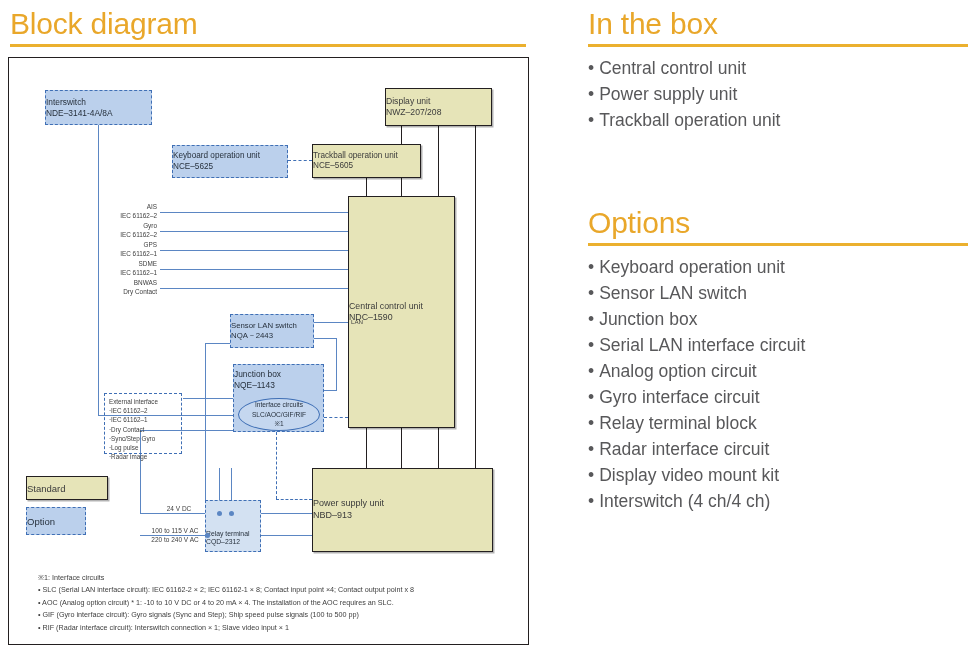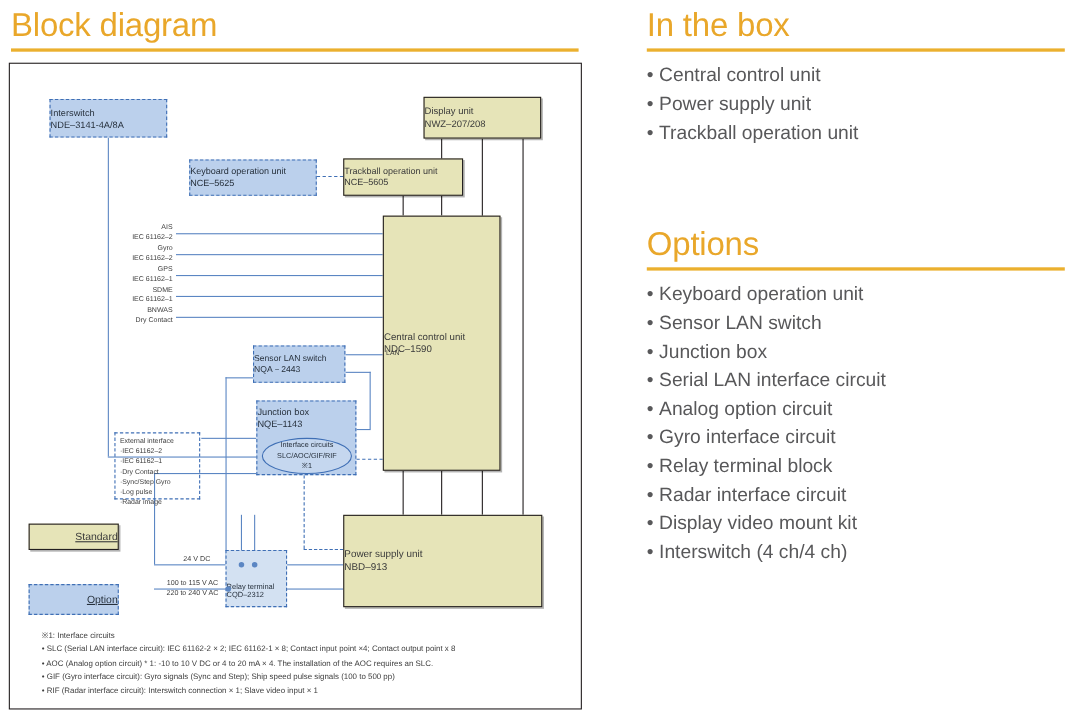--- a/index.html
+++ b/index.html
@@ -81,22 +81,22 @@
   .ellipse{
     position:absolute;box-sizing:border-box;
     border:1.5px solid #3f6fb5;border-radius:50%;
     background:#C5D7EF;display:flex;flex-direction:column;
     align-items:center;justify-content:center;text-align:center;
     font-size:6.6px;line-height:9.4px;color:#27313d;z-index:8;
   }
 
   
   .legend{position:absolute;box-sizing:border-box;
-    display:flex;align-items:center;justify-content:flex-end;
-    font-size:9.5px;z-index:6;text-decoration:underline;}
+    display:flex;align-items:center;justify-content:flex-start;
+    font-size:9.5px;z-index:6;}
 
   
   .notes{position:absolute;left:38px;top:572px;width:470px;z-index:6;}
   .notes .nhead{font-size:7.2px;color:#3d3d3d;line-height:12.4px;white-space:nowrap;}
   .notes .nitem{font-size:7.2px;color:#3d3d3d;line-height:12.4px;white-space:nowrap;}
 
   .pwr{position:absolute;text-align:center;font-size:6.5px;color:#3d3d3d;
        line-height:8.8px;white-space:nowrap;z-index:8;}
 </style>
 </head>
@@ -239,21 +239,21 @@
 
   <div class="pwr" style="left:148px;top:505px;width:62px;">24 V DC</div>
   <div class="pwr" style="left:140px;top:527px;width:70px;">
     <div>100 to 115 V AC</div>
     <div>220 to 240 V AC</div>
   </div>
 
   <div class="legend std" style="left:26px;top:476px;width:82px;height:24px;">
     <span>Standard</span>
   </div>
-  <div class="legend opt" style="left:26px;top:531px;width:82px;height:28px;">
+  <div class="legend opt" style="left:26px;top:507px;width:60px;height:28px;">
     <span>Option</span>
   </div>
 
   <div class="notes">
     <div class="nhead">※1: Interface circuits</div>
     <div class="nitem">• SLC (Serial LAN interface circuit): IEC 61162-2 × 2; IEC 61162-1 × 8; Contact input point ×4; Contact output point x 8</div>
     <div class="nitem">• AOC (Analog option circuit) * 1: -10 to 10 V DC or 4 to 20 mA × 4. The installation of the AOC requires an SLC.</div>
     <div class="nitem">• GIF (Gyro interface circuit): Gyro signals (Sync and Step); Ship speed pulse signals (100 to 500 pp)</div>
     <div class="nitem">• RIF (Radar interface circuit): Interswitch connection × 1; Slave video input × 1</div>
   </div>

